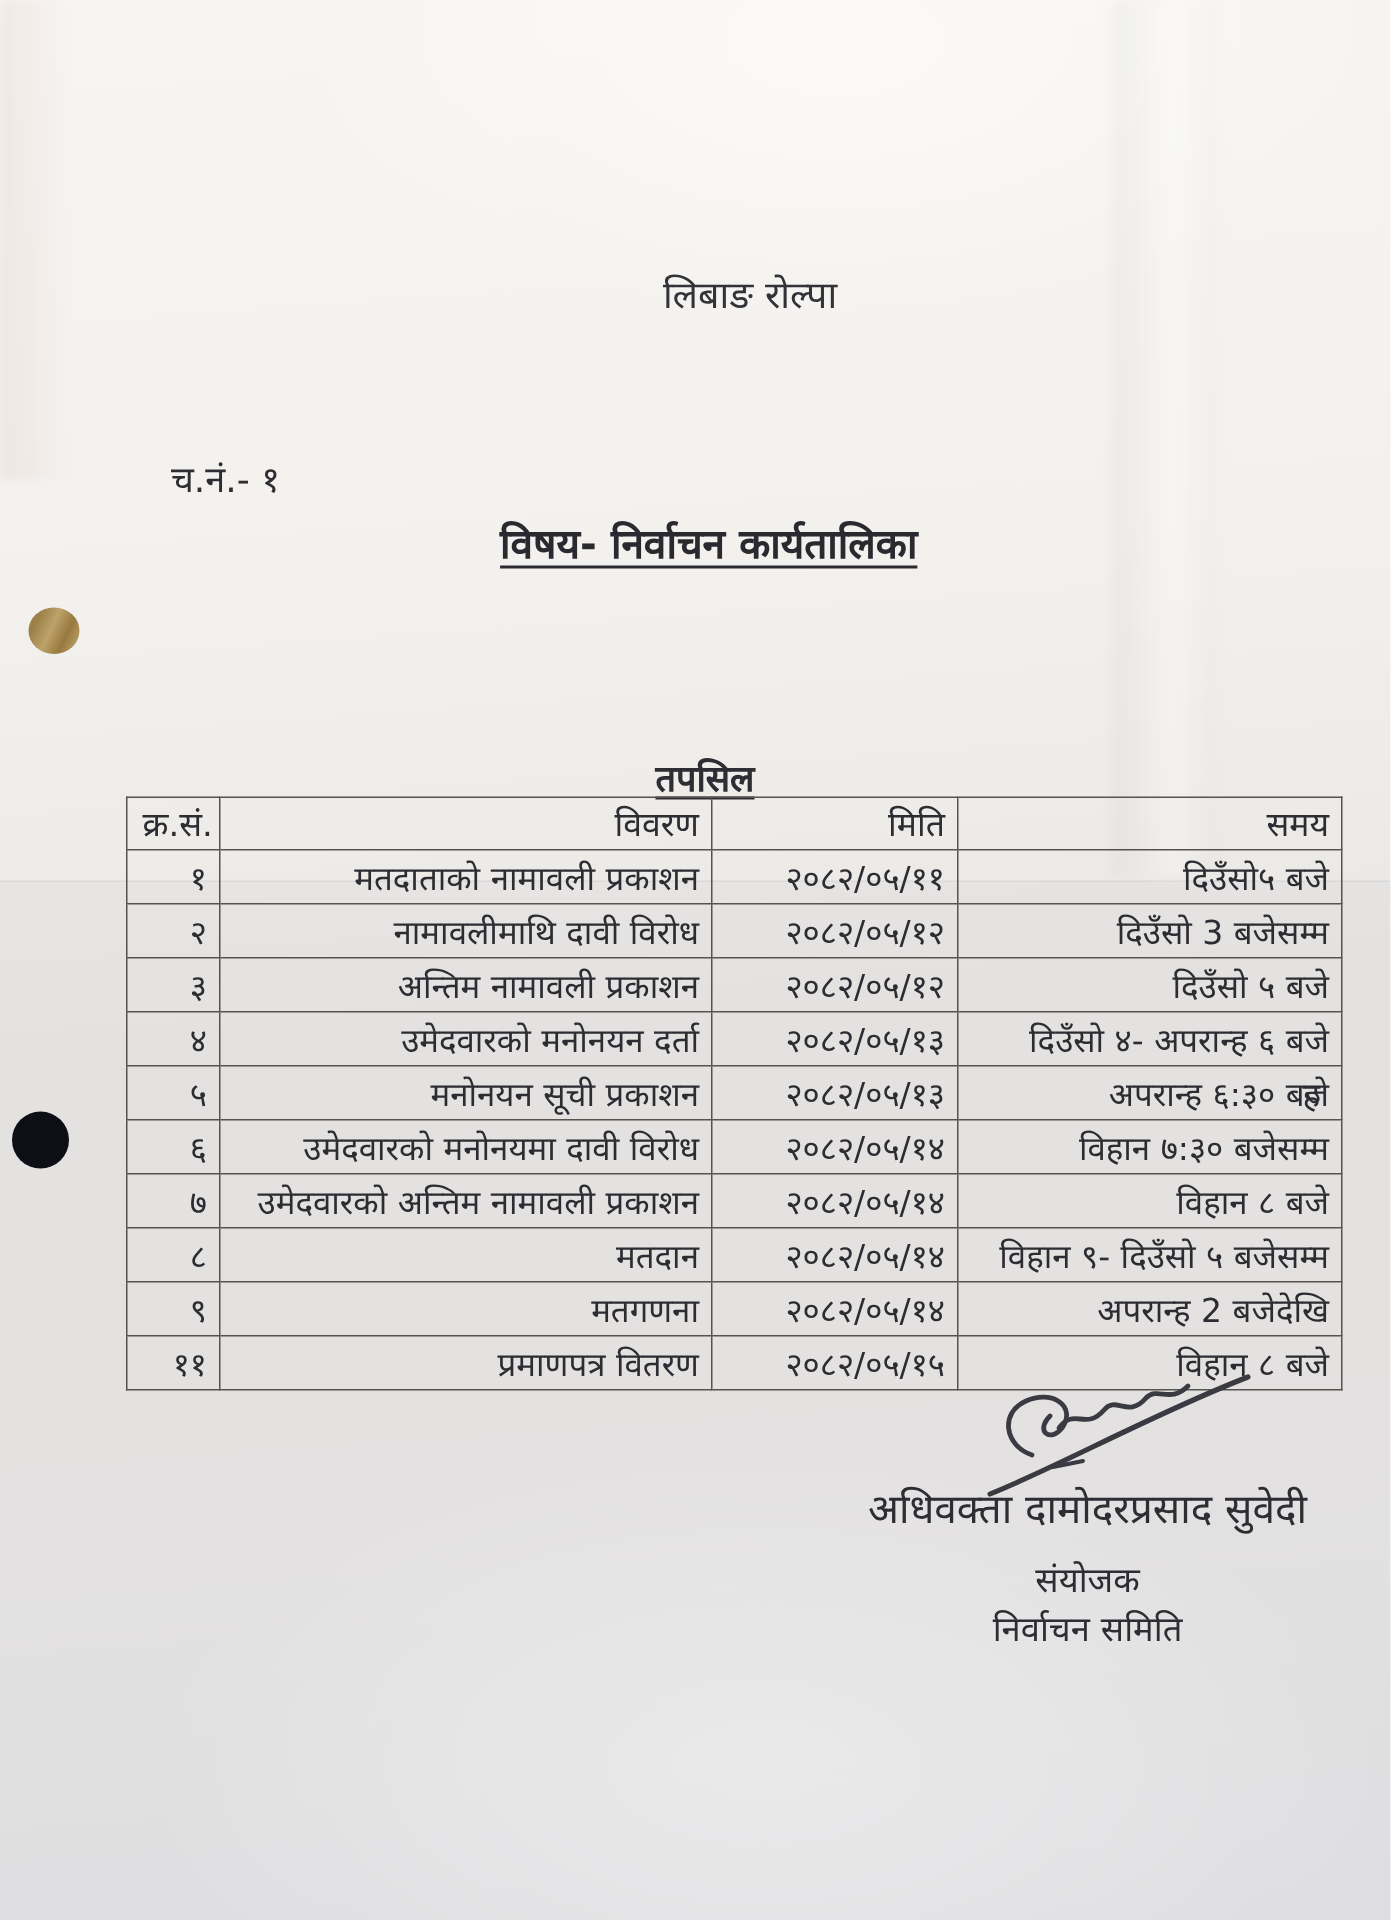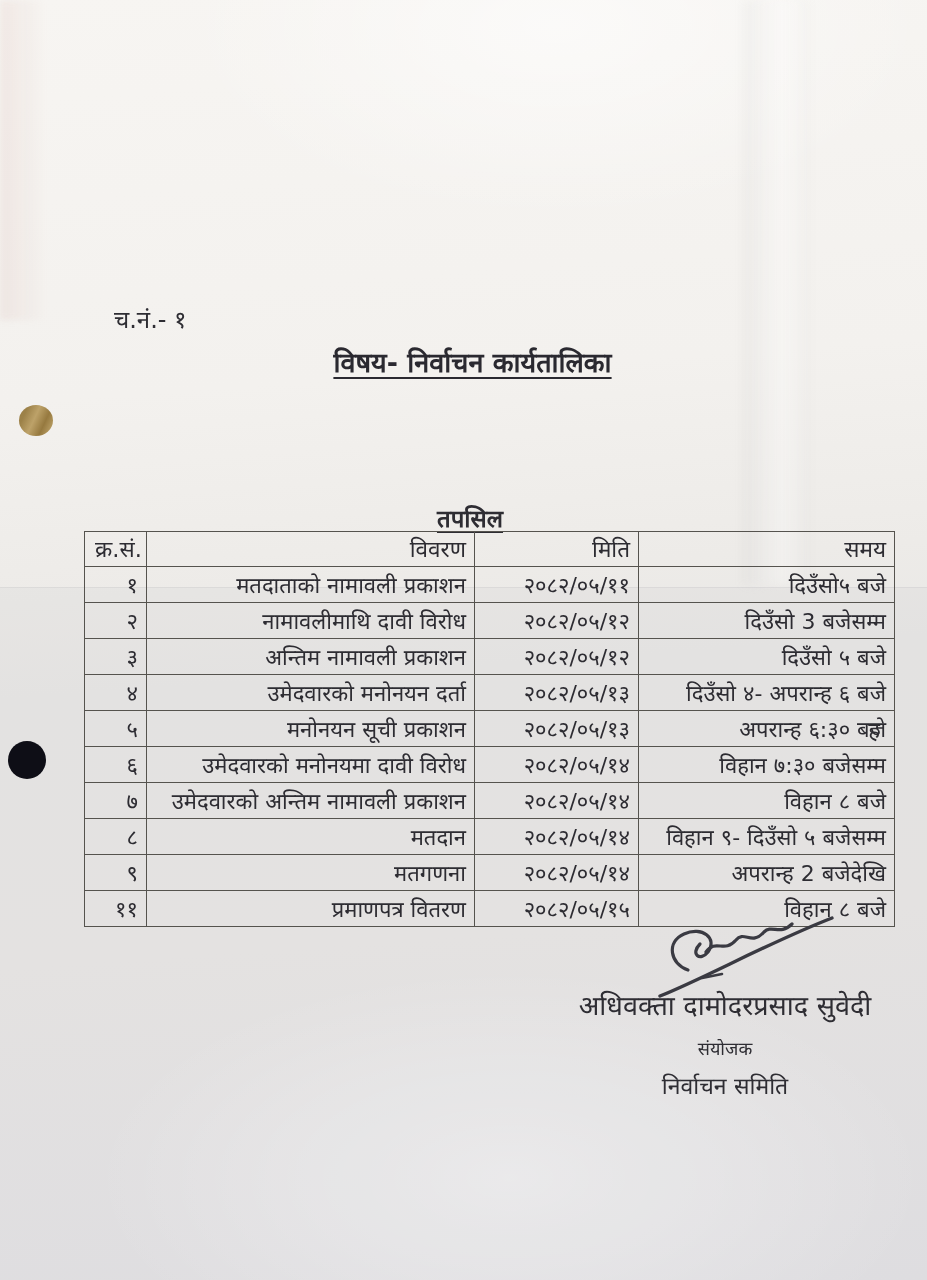--- a/index.html
+++ b/index.html
@@ -88,36 +88,37 @@
     vertical-align: middle; position: relative;
     white-space: nowrap; overflow: hidden;
   }
   table.schedule th { height: 30px; font-size: 22.5px; }
   table.schedule td { height: 32px; }
   td .stray { position: absolute; right: 14px; top: 3px; }
   
   .sig-block { position: absolute; left: 560px; top: 912px; width: 330px; text-align: center; }
   .sig-scribble { position: absolute; left: 90px; top: 0; }
   .sig-name { position: absolute; left: 0; top: 74px; width: 330px; font-size: 27px; }
-  .sig-title { position: absolute; left: 0; top: 124px; width: 330px; font-size: 18px; }
+  .sig-title { position: absolute; left: 0; top: 124px; width: 330px; font-size: 23px; }
   .sig-org { position: absolute; left: 0; top: 157px; width: 330px; font-size: 23px; }
 </style>
 </head>
 <body>
 
 <div class="page">
 
   <div class="corner-smudge"></div>
   <div class="lower-shade"></div>
   <div class="fold-right"></div>
 
   <div class="hole hole-gold"></div>
   <div class="hole hole-black"></div>
 
   <div class="org-header">
+    <div class="org-line3">लिबाङ रोल्पा</div>
   </div>
 
   <div class="ref-row">
     <span class="ref-no">च.नं.- १</span>
   </div>
 
   <div class="subject-line">विषय- निर्वाचन कार्यतालिका</div>
 
 
   <div class="table-title">तपसिल</div>

